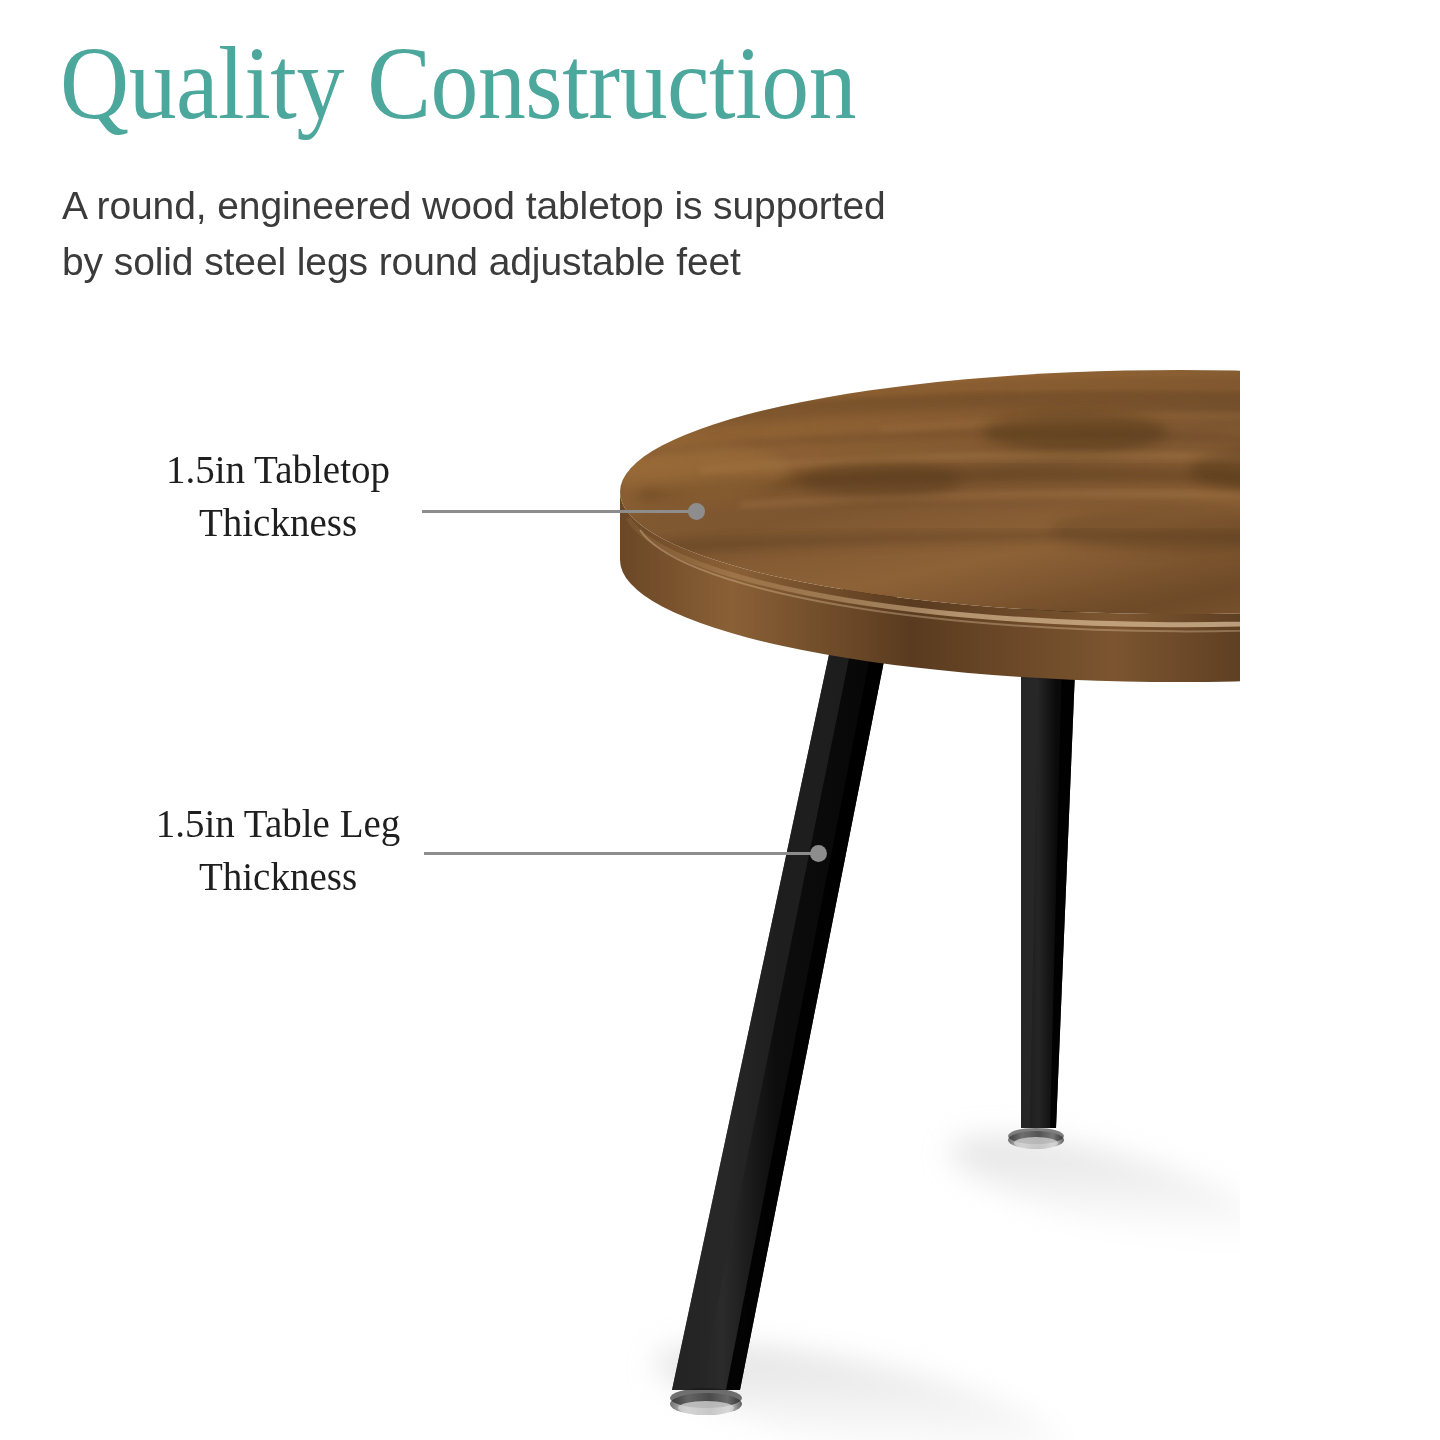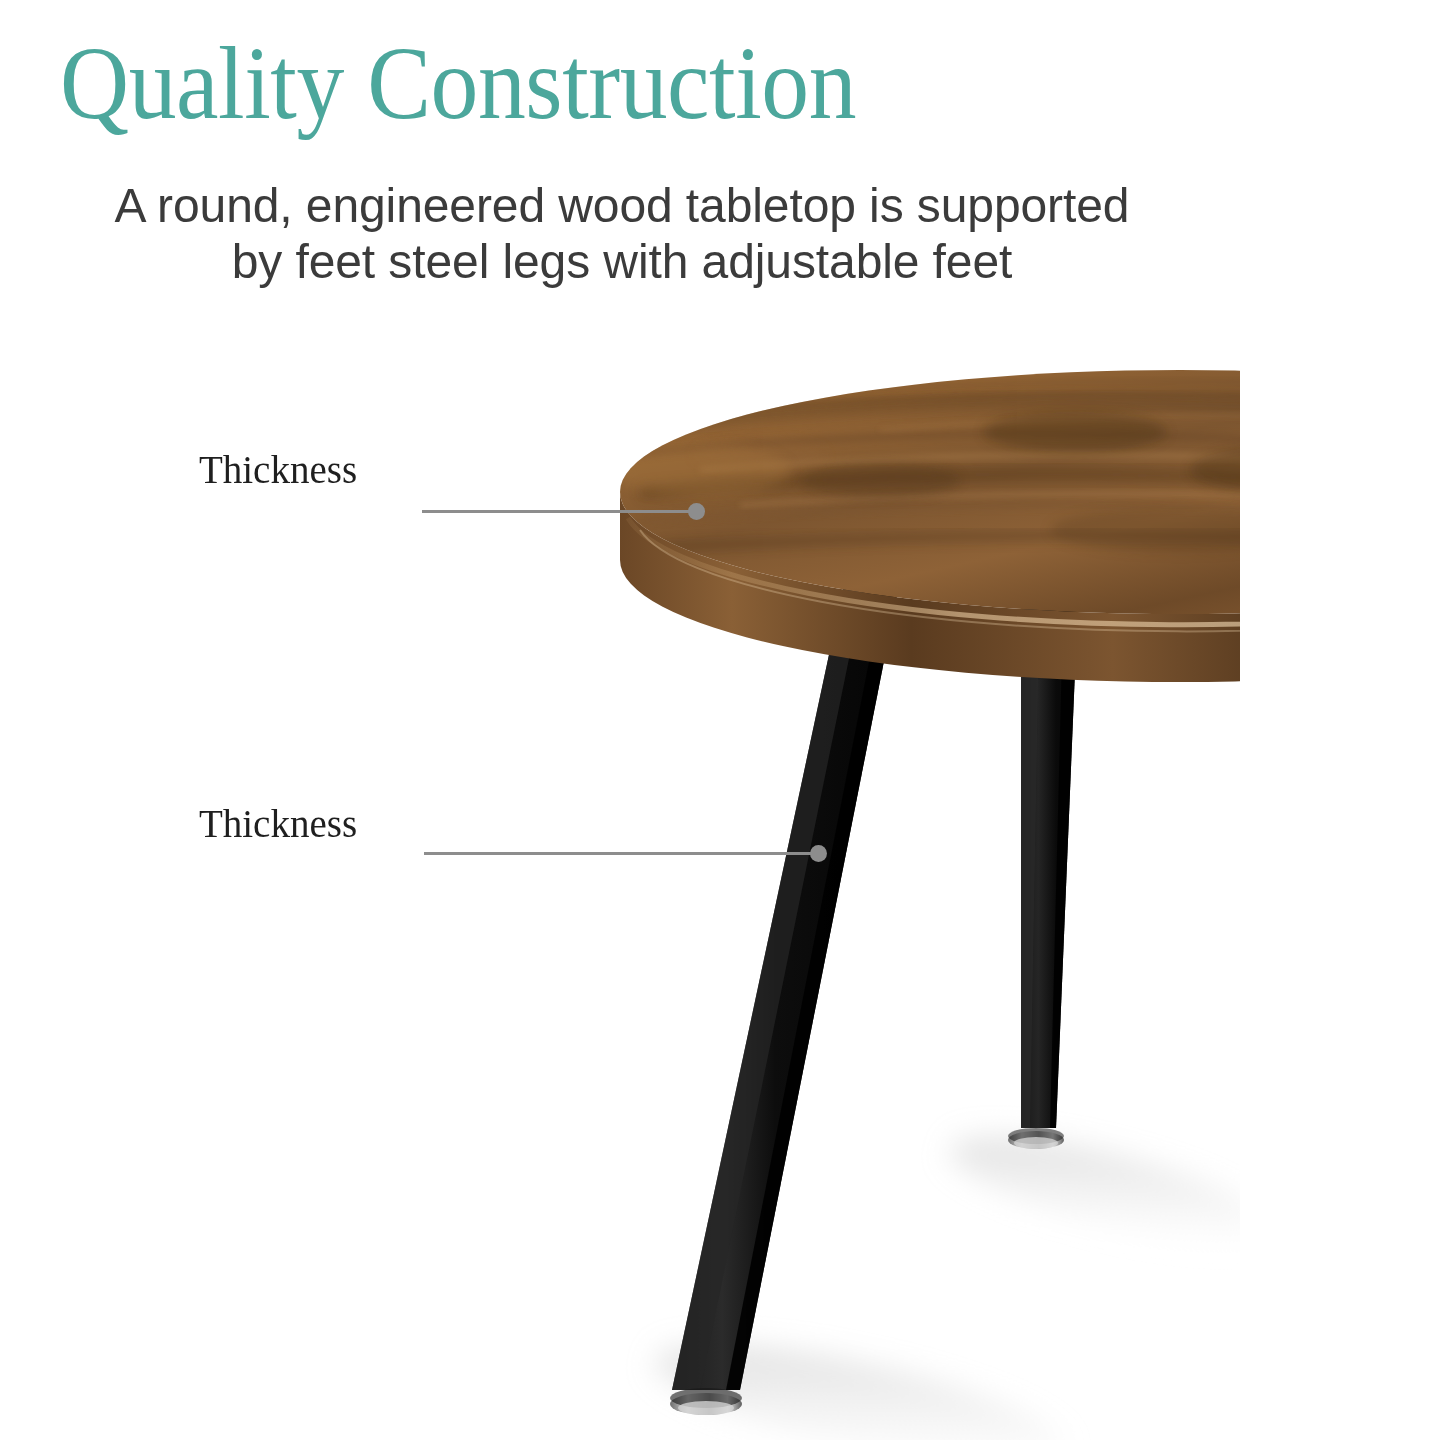--- a/index.html
+++ b/index.html
@@ -32,26 +32,25 @@
     transform:scaleX(0.92);
     transform-origin:left top;
     white-space:nowrap;
   }
 
   #page-subtitle {
     position:absolute;
     left:62px; top:178px;
     width:1120px;
     font-family:"Liberation Sans", sans-serif;
-    font-size:48px;
+    font-size:39px;
     line-height:56px;
     font-weight:400;
     color:#3b3b3b;
     letter-spacing:-0.1px;
-    text-align:center;
   }
   #page-subtitle .sub-line { display:block; }
 
   
   .callout-label {
     position:absolute;
     font-family:"Liberation Serif", "DejaVu Serif", serif;
     font-size:39px;
     line-height:53px;
     color:#1f1f1f;
@@ -242,28 +241,30 @@
 
       <path d="M628,518 A560,122 0 0 0 1735,524" stroke="url(#rimLight)" stroke-width="5" fill="none" opacity="0.75"></path>
       <path d="M640,530 A552,118 0 0 0 1730,534" stroke="#E6CBA6" stroke-width="2" fill="none" opacity="0.35"></path>
     </g>
   </svg>
 
   <h1 id="page-title">Quality Construction</h1>
 
   <p id="page-subtitle">
     <span class="sub-line">A round, engineered wood tabletop is supported</span>
-    <span class="sub-line">by feet steel legs with adjustable feet</span>
+    <span class="sub-line">by solid steel legs round adjustable feet</span>
   </p>
 
   <div class="callout-label" id="callout-1-label">
+    <span class="cl-line">1.5in Tabletop</span>
     <span class="cl-line">Thickness</span>
   </div>
   <div class="leader-line" id="callout-1-line"></div>
   <div class="leader-dot" id="callout-1-dot"></div>
 
   <div class="callout-label" id="callout-2-label">
+    <span class="cl-line">1.5in Table Leg</span>
     <span class="cl-line">Thickness</span>
   </div>
   <div class="leader-line" id="callout-2-line"></div>
   <div class="leader-dot" id="callout-2-dot"></div>
 
 </div>
 
 </body></html>

